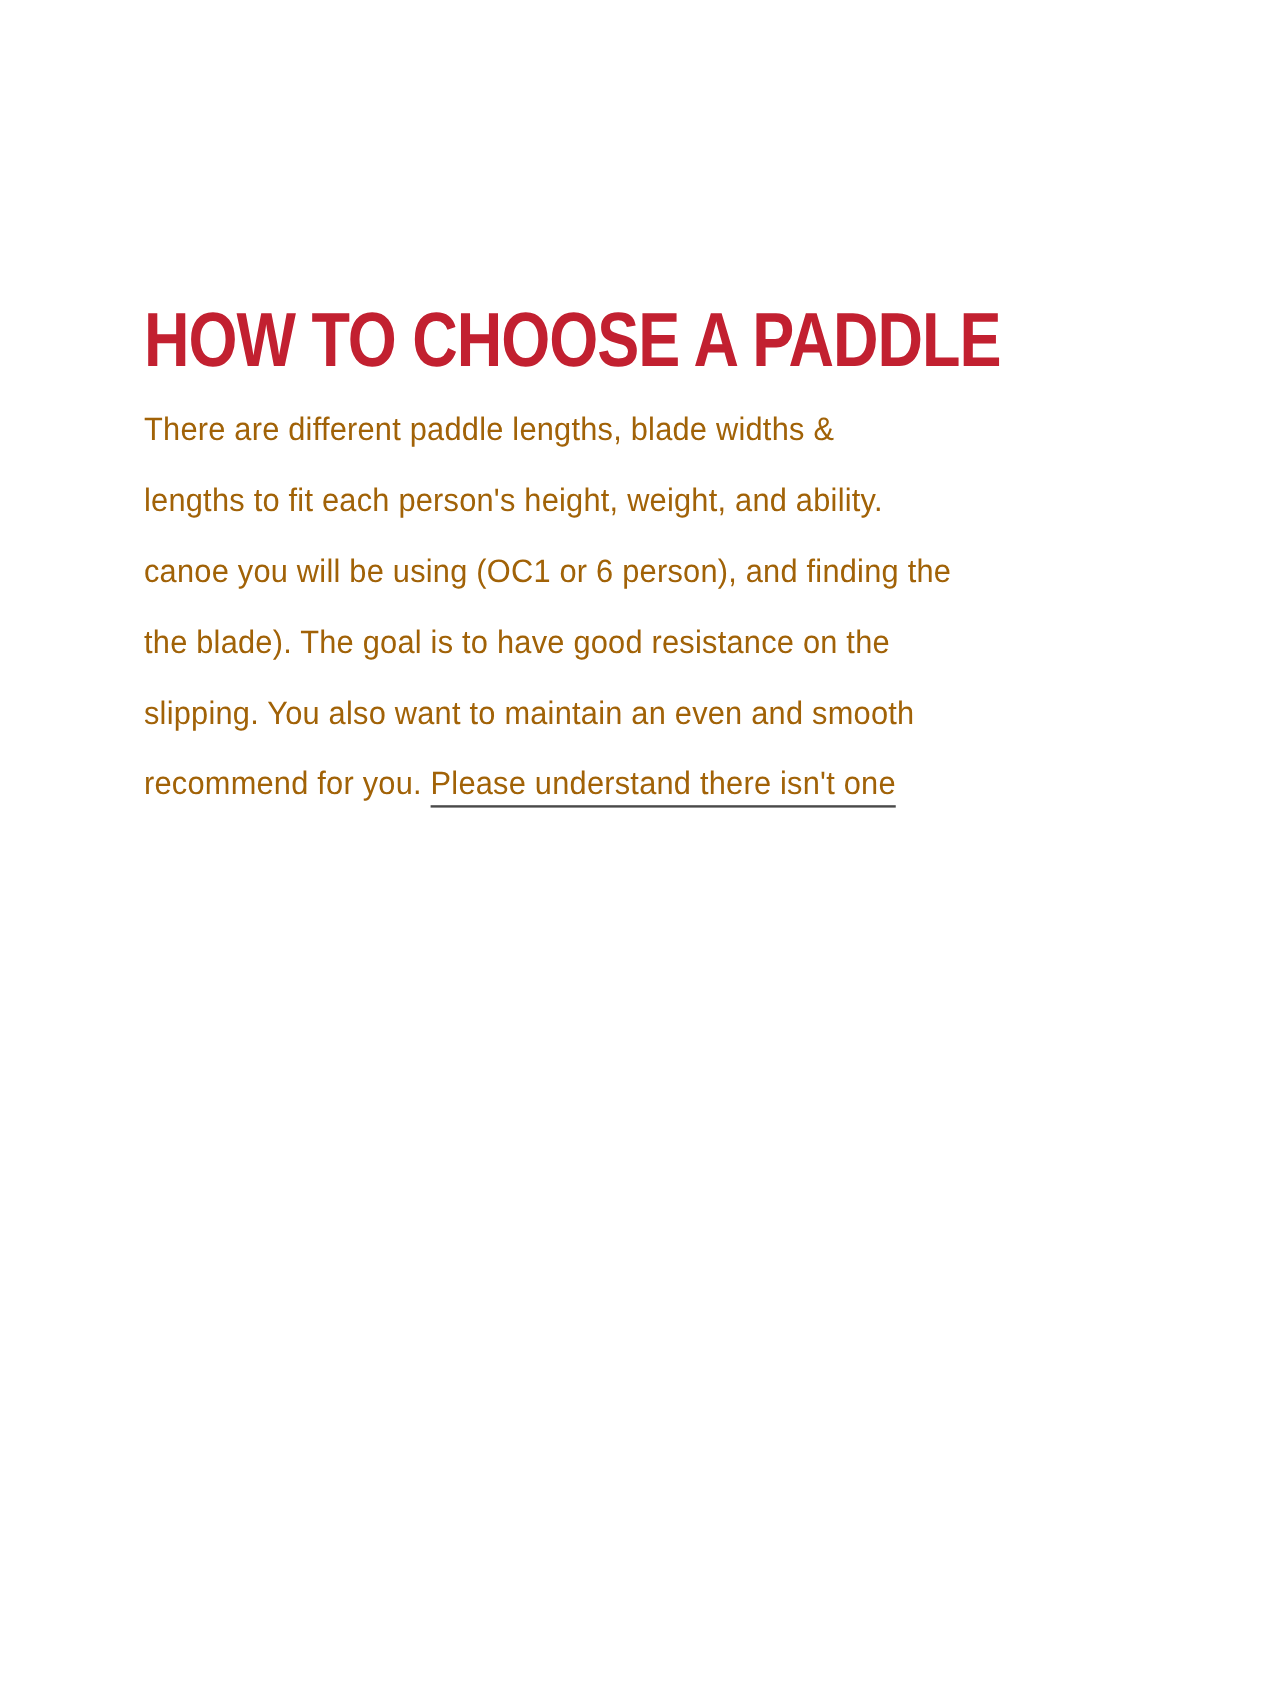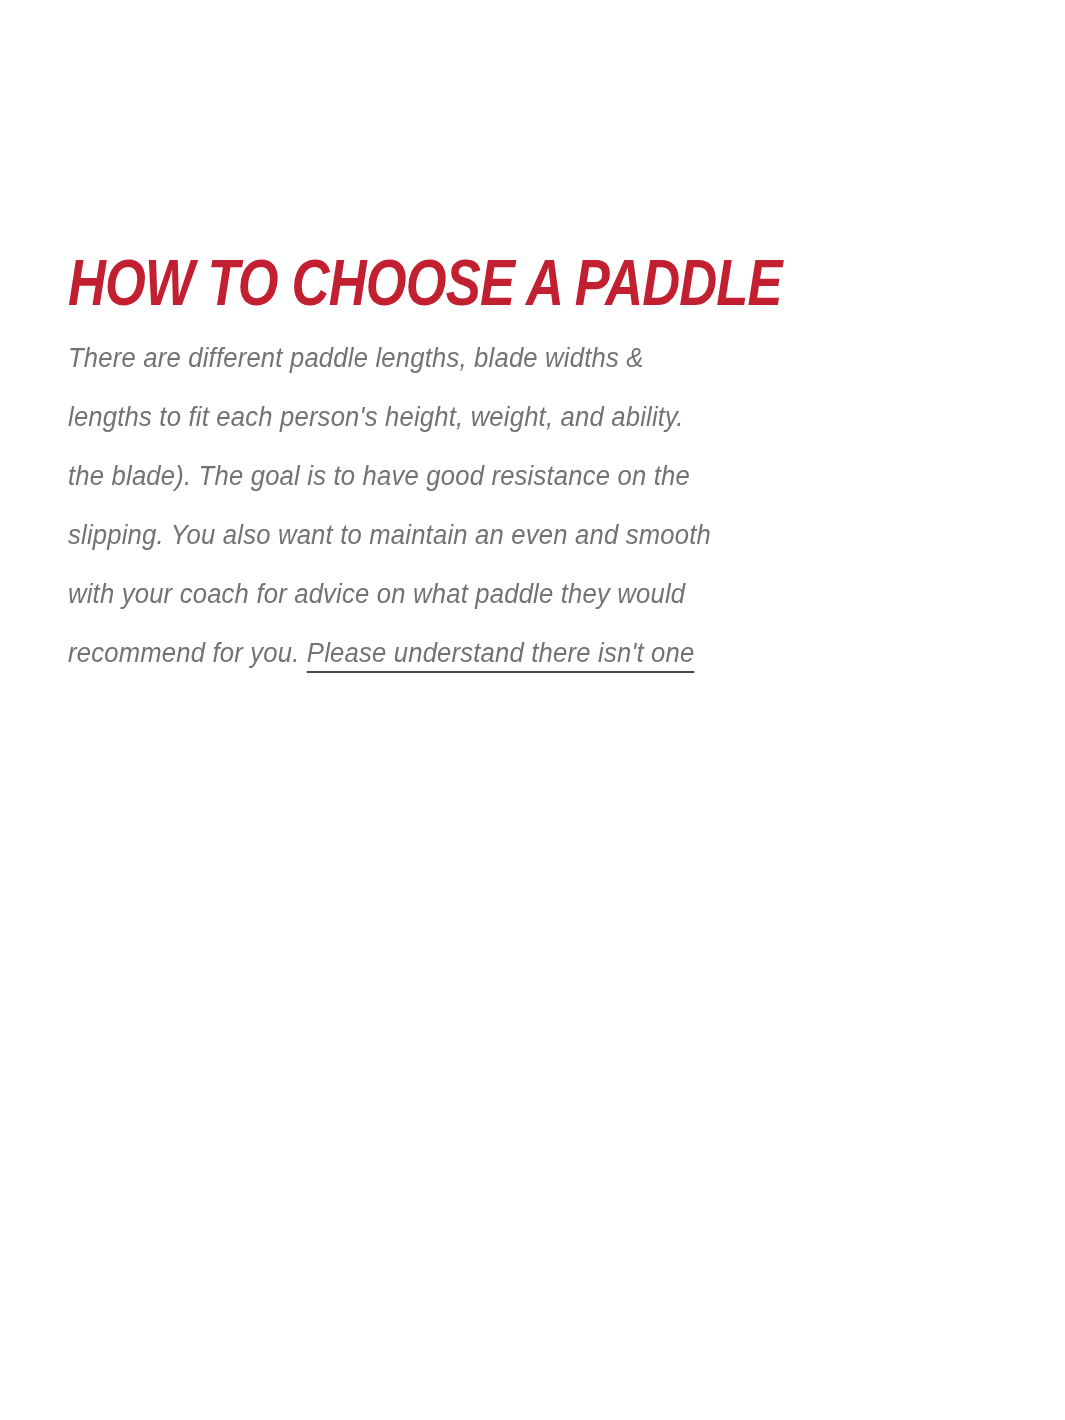--- a/index.html
+++ b/index.html
@@ -7,40 +7,39 @@
     padding: 0;
     background: #ffffff;
   }
   body {
     width: 1065px;
     height: 1420px;
     font-family: "Liberation Sans", sans-serif;
     overflow: hidden;
   }
   .content {
-    padding-left: 68px;
+    padding-left: 120px;
     padding-top: 251px;
-    font-style: italic;
   }
   .page-title {
     margin: 0 0 14px 0;
     font-size: 64px;
     line-height: 64px;
     font-weight: 700;
     color: #c22030;
     white-space: nowrap;
   }
   .page-title .squeeze {
     display: inline-block;
     transform: scaleX(0.82);
     transform-origin: 0 50%;
     letter-spacing: -1px;
   }
   .paragraph {
-    color: #737373;
+    color: #a16207;
   }
   .line {
     font-size: 27px;
     line-height: 59px;
     white-space: nowrap;
     letter-spacing: 0.2px;
   }
   .line .squeeze {
     display: inline-block;
     transform: scaleX(0.95);
@@ -56,19 +55,19 @@
 </head>
 <body>
 
 <div class="content">
 
   <h1 class="page-title"><span class="squeeze">HOW TO CHOOSE A PADDLE</span></h1>
 
   <div class="paragraph">
     <div class="line"><span class="squeeze"><span>There are different paddle lengths, blade widths &amp;</span><span class="u"></span></span></div>
     <div class="line"><span class="squeeze"><span>lengths to fit each person's height, weight, and ability.</span><span class="u"></span></span></div>
+    <div class="line"><span class="squeeze"><span>canoe you will be using (OC1 or 6 person), and finding the</span><span class="u"></span></span></div>
     <div class="line"><span class="squeeze"><span>the blade). The goal is to have good resistance on the</span><span class="u"></span></span></div>
     <div class="line"><span class="squeeze"><span>slipping. You also want to maintain an even and smooth</span><span class="u"></span></span></div>
-    <div class="line"><span class="squeeze"><span>with your coach for advice on what paddle they would</span><span class="u"></span></span></div>
     <div class="line"><span class="squeeze"><span>recommend for you. </span><span class="u">Please understand there isn't one</span></span></div>
   </div>
 
 </div>
 
 </body></html>

